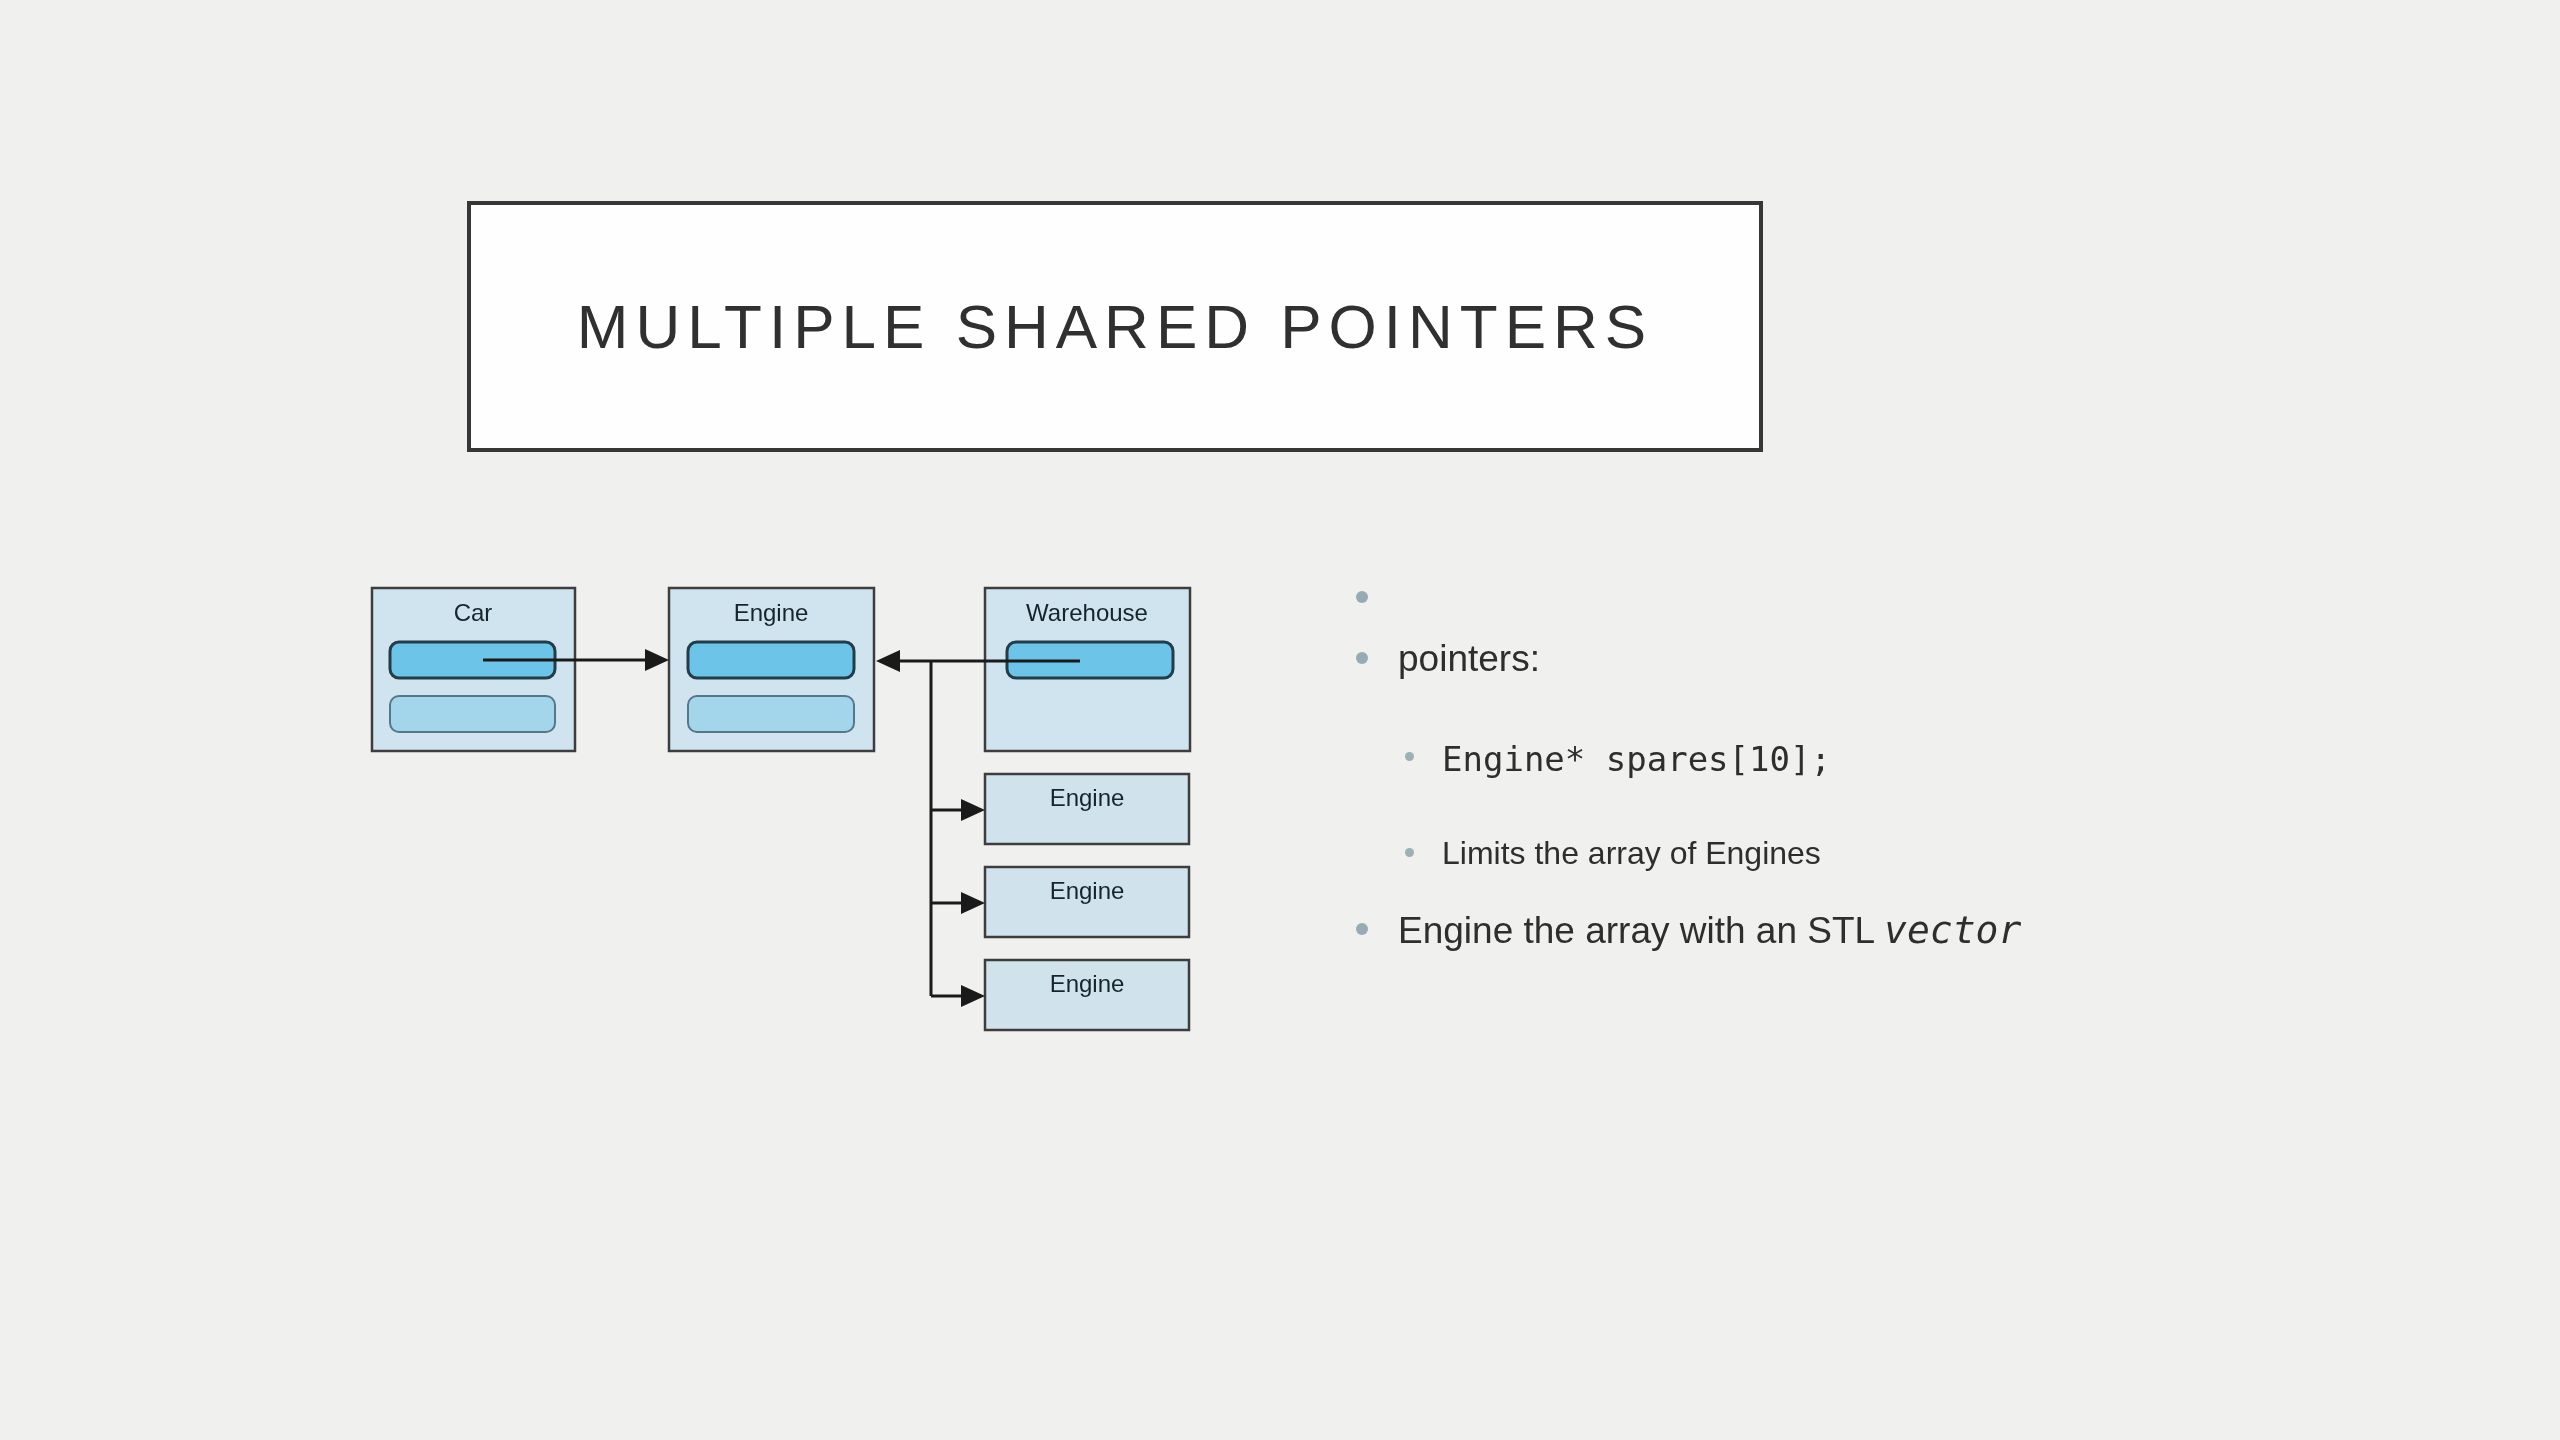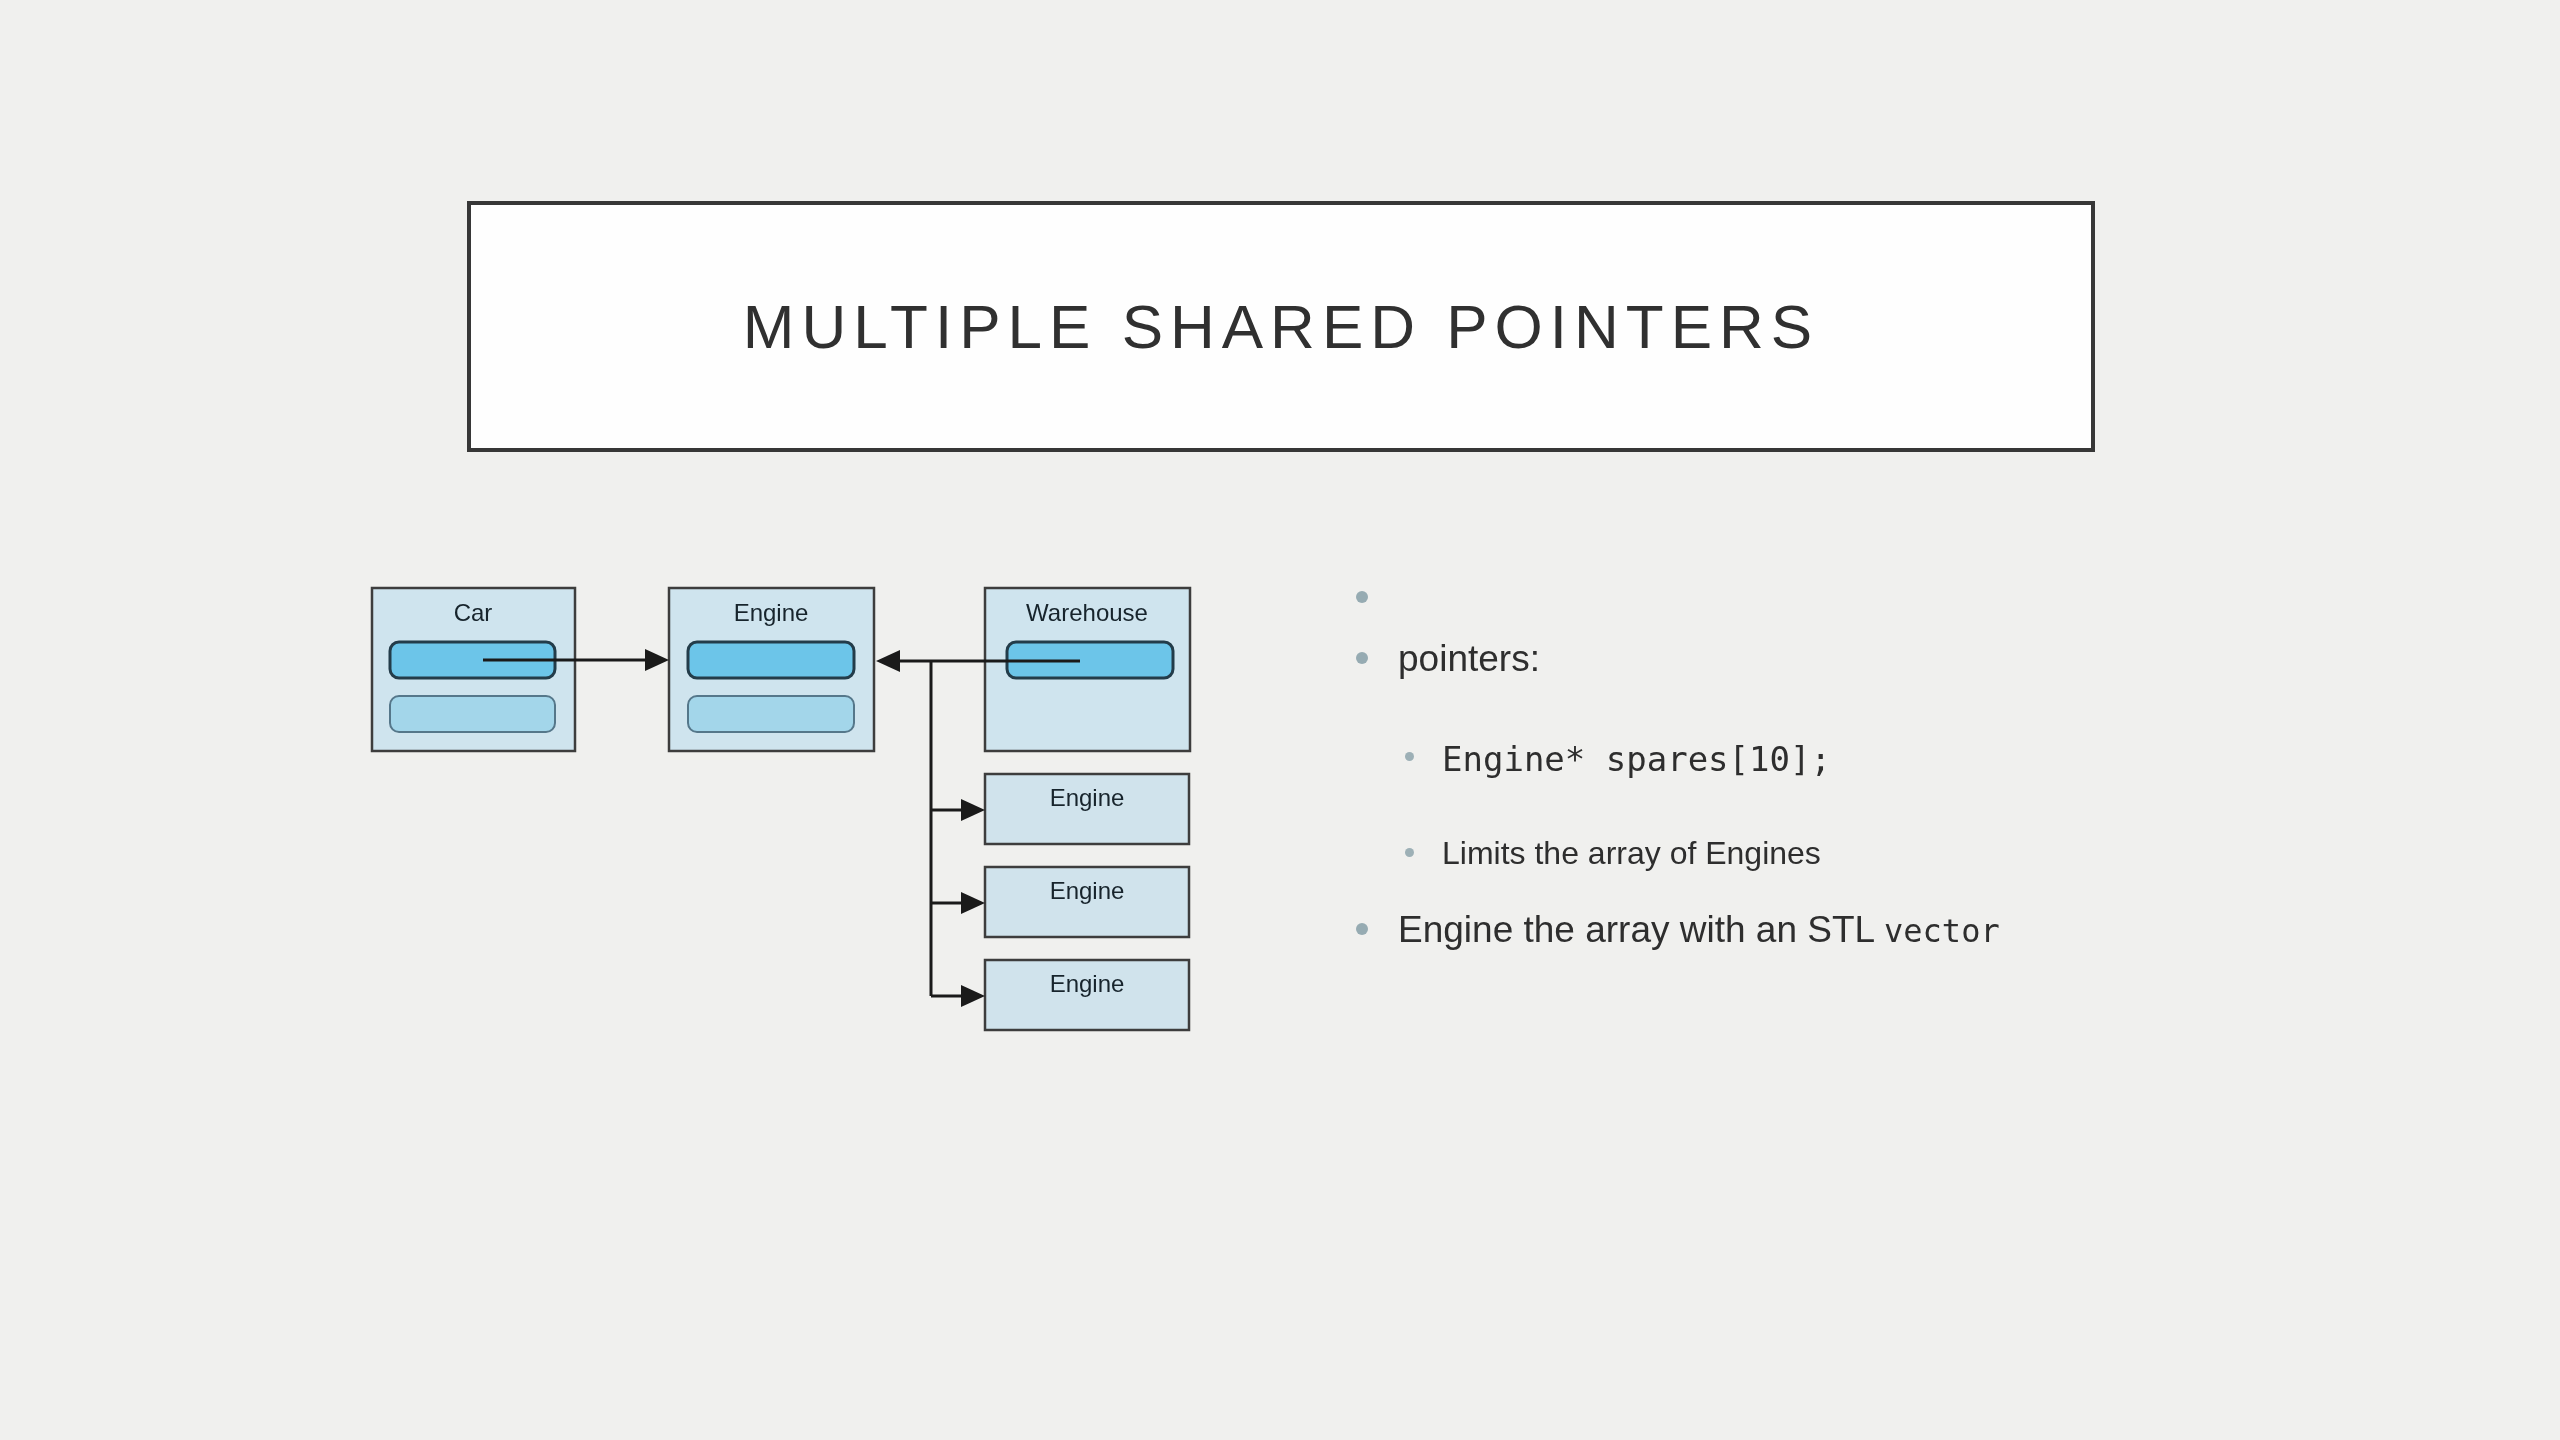--- a/index.html
+++ b/index.html
@@ -6,21 +6,21 @@
   body {
     width:2560px; height:1440px;
     background:#f0f0ee;
     font-family:"Liberation Sans", sans-serif;
     overflow:hidden; position:relative;
   }
   .slide { position:absolute; inset:0; }
 
   
   .title-box {
-    position:absolute; left:467px; top:201px; width:1628px; height:251px;
+    position:absolute; left:467px; top:201px; width:1296px; height:251px;
     background:#fefefe; border:4px solid #373737; box-sizing:border-box;
     display:flex; align-items:center; justify-content:center;
   }
   .title-box h1 {
     margin:0; font-size:62px; font-weight:400; letter-spacing:7px;
     color:#303030; white-space:nowrap;
   }
 
   
   .diagram { position:absolute; left:340px; top:560px; width:920px; height:510px; }
@@ -37,21 +37,21 @@
   .bullet.l1 .dot { width:12px; height:12px; margin:21px 0 0 4px; }
   .bullet.l1 .text { margin-left:30px; }
   .sub-group { margin-left:49px; }
   .bullet.l2 { font-size:32px; line-height:1.42;margin-top:48px; }
   .bullet.l2 .dot { width:9px; height:9px; margin:17px 0 0 4px; background:#9db0b6; }
   .bullet.l2 .text { margin-left:28px; }
   .bullet.l2.code-line { margin-bottom:34px; }
   .bullet.l2.plain-line { margin-bottom:26px; }
   .code { font-family:"DejaVu Sans Mono", monospace; }
   .bullet.l2 .code { font-size:34px; }
-  .bullet.l1 .code { font-size:32px; }
+  .bullet.l1 .code { font-size:38px;font-style:italic; }
 </style>
 </head>
 <body>
 
 <div class="slide">
 
   <div class="title-box">
     <h1>MULTIPLE SHARED POINTERS</h1>
   </div>
 

